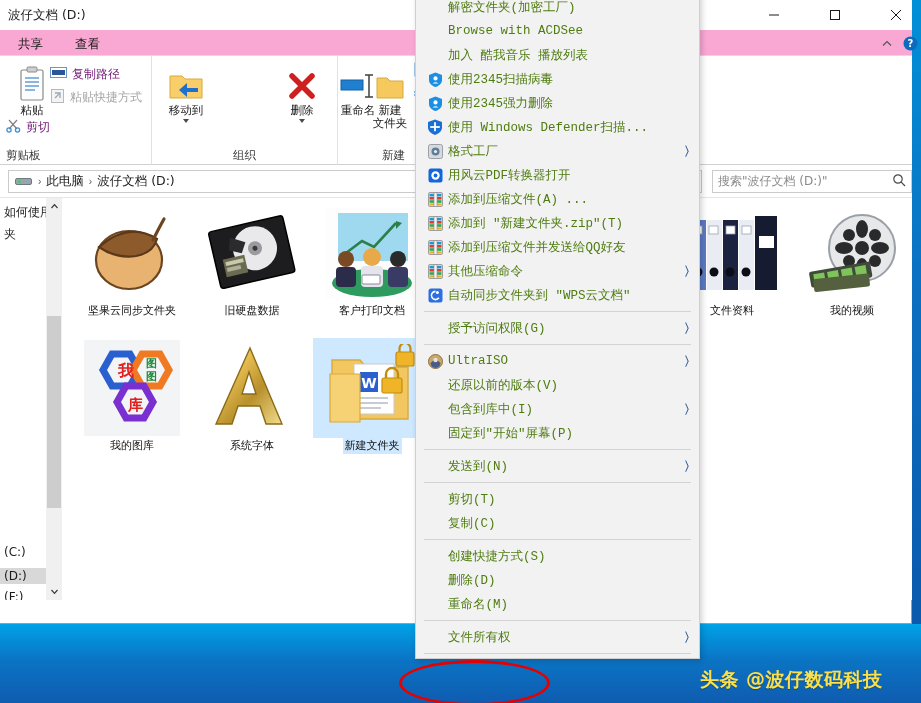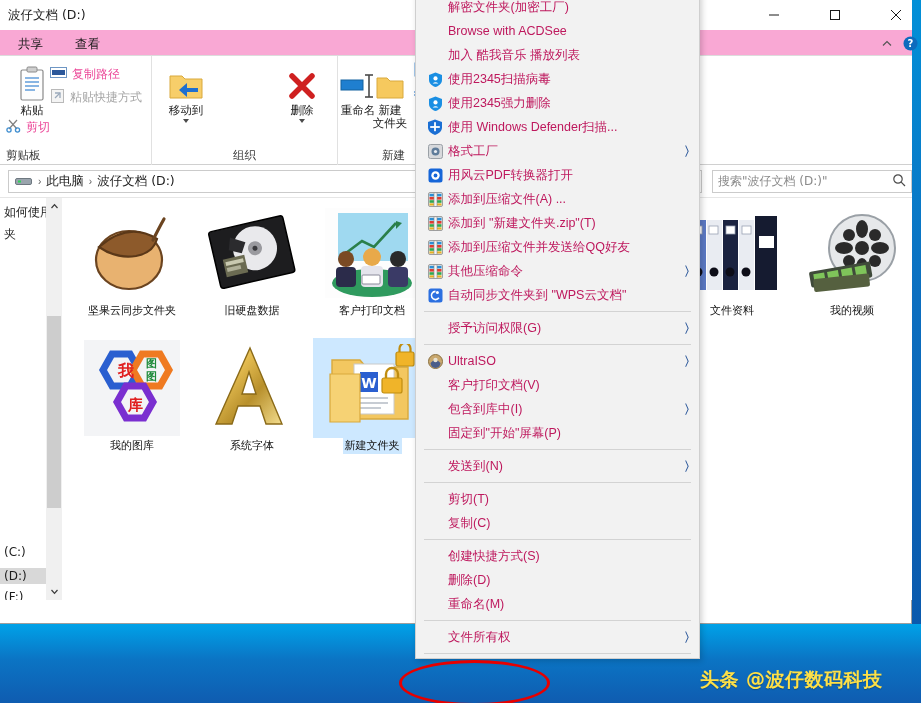--- a/index.html
+++ b/index.html
@@ -68,21 +68,21 @@
     font-family:"DejaVu Sans","Liberation Sans",sans-serif;
   }
   .bigbtn{position:absolute;text-align:center;width:56px;}
   .bigbtn .ico{height:40px;display:flex;align-items:flex-end;justify-content:center;}
   .bigbtn .lbl{
     font-size:11.5px;color:#1b1b1b;line-height:13px;margin-top:2px;
     font-family:"DejaVu Sans","Liberation Sans",sans-serif;
   }
   .smbtn{position:absolute;display:flex;align-items:center;gap:5px;}
   .smbtn .lbl{
-    font-size:12px;color:#ec4899;white-space:nowrap;
+    font-size:12px;color:#701a75;white-space:nowrap;
     font-family:"DejaVu Sans","Liberation Sans",sans-serif;
   }
   .smbtn.dim .lbl{color:#a6a6a6;}
   .arrow-dn{
     width:0;height:0;border-left:3.5px solid transparent;border-right:3.5px solid transparent;
     border-top:4px solid #4a4a4a;margin:2px auto 0;
   }
 
   
   #addrrow{
@@ -165,22 +165,22 @@
     padding:2px 0 0 0;
   }
   .mi{
     position:relative;height:24px;display:flex;align-items:center;padding-left:8px;
     cursor:default;
   }
   .mi .mico{
     width:22px;height:22px;flex:0 0 22px;display:flex;align-items:center;justify-content:center;
   }
   .mi .mlbl{
-    font-size:12.5px;color:#be185d;white-space:nowrap;margin-left:2px;
-    font-family:Liberation Sans, sans-serif;
+    font-size:12.5px;color:#4d7c0f;white-space:nowrap;margin-left:2px;
+    font-family:Liberation Mono, monospace;
   }
   .mi .marrow{
     position:absolute;right:10px;top:5px;font-size:13px;color:#2b579a;line-height:14px;
   }
   .msep{height:1px;background:#d3d3d3;margin:4px 8px;}
 
   
   #annot{
     position:absolute;left:399px;top:660px;width:151px;height:46px;
     border:3.5px solid #e60000;border-radius:50%;
@@ -736,21 +736,21 @@
           <circle cx="7.5" cy="7.5" r="7" fill="#c9a86e" stroke="#8a7040" stroke-width="1"></circle>
           <path d="M2.5 9 q5 -6 10 0 a5 5 0 0 1 -10 0 z" fill="#4a5d8a"></path>
           <circle cx="7.5" cy="6" r="2.2" fill="#e8e2d0"></circle>
         </svg>
       </span>
       <span class="mlbl">UltraISO</span>
       <span class="marrow">〉</span>
     </div>
     <div class="mi">
       <span class="mico"></span>
-      <span class="mlbl">客户打印文档(V)</span>
+      <span class="mlbl">还原以前的版本(V)</span>
     </div>
     <div class="mi">
       <span class="mico"></span>
       <span class="mlbl">包含到库中(I)</span>
       <span class="marrow">〉</span>
     </div>
     <div class="mi">
       <span class="mico"></span>
       <span class="mlbl">固定到"开始"屏幕(P)</span>
     </div>

